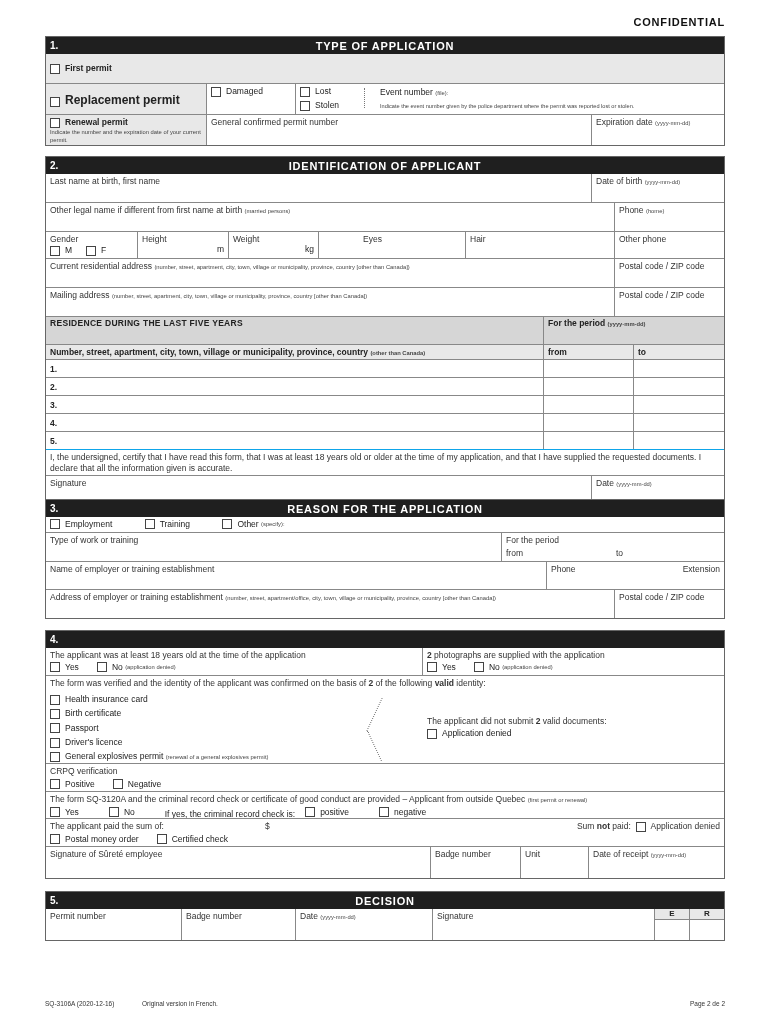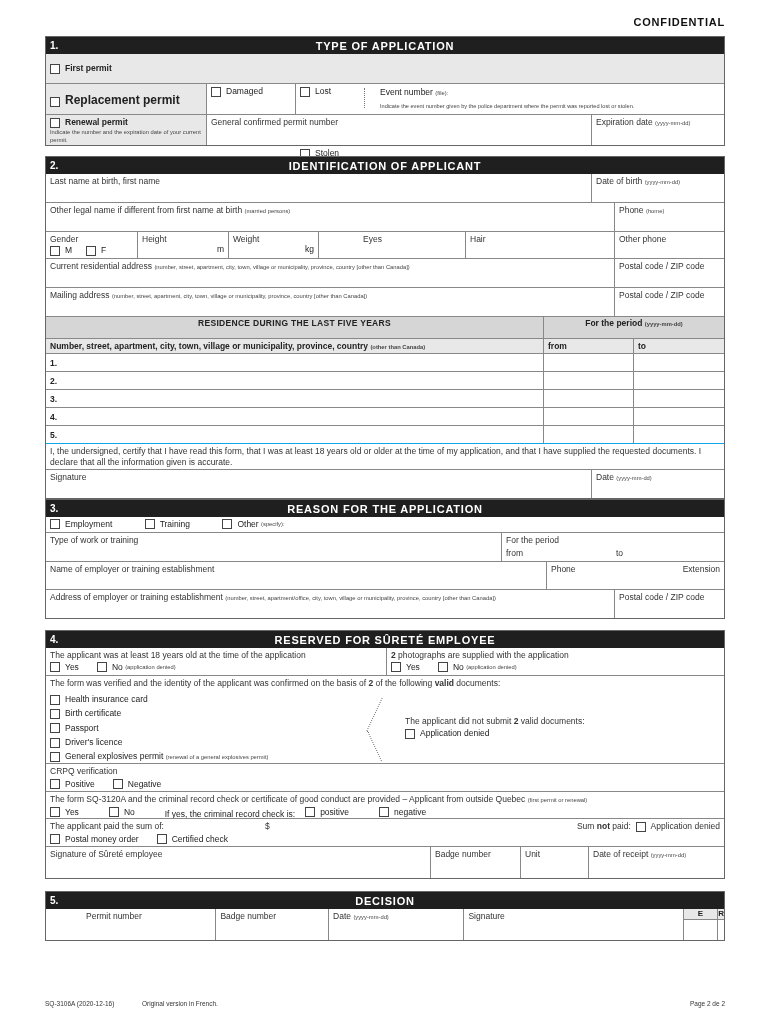--- a/index.html
+++ b/index.html
@@ -41,21 +41,21 @@
   </div>
   <div class="row" style="height:31px;">
     <div class="cell shade" style="width:160px;padding-top:9px;">
       <span class="cb"></span><span class="b" style="font-size:12px;">Replacement permit</span>
     </div>
     <div class="cell" style="width:89px;">
       <span class="cb"></span><span>Damaged</span>
     </div>
     <div class="cell" style="flex:1;">
       <div style="position:absolute;left:4px;top:2px;"><span class="cb"></span><span>Lost</span></div>
-      <div style="position:absolute;left:4px;top:16px;margin-top:48px;"><span class="cb"></span><span>Stolen</span></div>
+      <div style="position:absolute;left:4px;top:16px;"><span class="cb"></span><span>Stolen</span></div>
       <div class="dots" style="left:68px;top:4px;height:20px;"></div>
       <div style="position:absolute;left:84px;top:3px;"><span>Event number</span> <span class="sm">(file):</span></div>
       <div class="sm" style="position:absolute;left:84px;top:19px;white-space:nowrap;font-size:5.6px;">Indicate the event number given by the police department where the permit was reported lost or stolen.</div>
     </div>
   </div>
   <div class="row" style="height:31px;">
     <div class="cell shade" style="width:160px;">
       <div><span class="cb"></span><span class="b">Renewal permit</span></div>
       <div class="sm" style="line-height:8px;">Indicate the number and the expiration date of your current permit.</div>
     </div>
@@ -99,21 +99,21 @@
     <div class="cell" style="flex:1;"><span class="lbl">Other phone</span></div>
   </div>
   <div class="row" style="height:29px;">
     <div class="cell" style="width:568px;"><span class="lbl">Current residential address</span> <span class="sm">(number, street, apartment, city, town, village or municipality, province, country [other than Canada])</span></div>
     <div class="cell" style="flex:1;"><span class="lbl">Postal code / ZIP code</span></div>
   </div>
   <div class="row" style="height:29px;">
     <div class="cell" style="width:568px;"><span class="lbl">Mailing address</span> <span class="sm">(number, street, apartment, city, town, village or municipality, province, country [other than Canada])</span></div>
     <div class="cell" style="flex:1;"><span class="lbl">Postal code / ZIP code</span></div>
   </div>
-  <div class="row shade2" style="height:22px;text-align:center;">
+  <div class="row shade2" style="height:28px;">
     <div class="cell b" style="width:497px;padding-top:1px;letter-spacing:0.3px;">RESIDENCE DURING THE LAST FIVE YEARS</div>
     <div class="cell" style="flex:1;padding-top:1px;"><span class="b">For the period</span> <span class="sm b">(yyyy-mm-dd)</span></div>
   </div>
   <div class="row shade" style="height:15px;">
     <div class="cell" style="width:497px;padding-top:2px;"><span class="b">Number, street, apartment, city, town, village or municipality, province, country</span> <span class="sm b">(other than Canada)</span></div>
     <div class="cell b" style="width:90px;padding-top:2px;">from</div>
     <div class="cell b" style="flex:1;padding-top:2px;">to</div>
   </div>
   <div class="row" style="height:18px;">
       <div class="cell b" style="width:497px;padding-top:4px;">1.</div>
@@ -181,51 +181,50 @@
   </div>
   <div class="row" style="height:29px;">
     <div class="cell" style="width:568px;"><span class="lbl">Address of employer or training establishment</span> <span class="sm">(number, street, apartment/office, city, town, village or municipality, province, country [other than Canada])</span></div>
     <div class="cell" style="flex:1;"><span class="lbl">Postal code / ZIP code</span></div>
   </div>
 </div>
 
 <div class="section" style="top:630px;">
   <div class="sec-head">
     <span class="sec-num">4.</span>
-    <span class="sec-title">RESERVED FOR SÛRETÉ EMPLOYEE</span>
   </div>
   <div class="row" style="height:27px;border-top:none;">
     <div class="cell" style="width:340px;">
       <div class="lbl">The applicant was at least 18 years old at the time of the application</div>
       <div style="margin-top:2px;"><span class="opt">
             <span class="cb"></span>
             <span>Yes</span>
           </span><span class="opt"><span class="cb"></span><span>No</span>&nbsp;<span class="sm">(application denied)</span></span></div>
     </div>
-    <div class="cell" style="flex:1;">
+    <div class="cell" style="flex:1;margin-left:36px;">
       <div class="lbl"><span class="b">2</span><span> photographs are supplied with the application</span></div>
       <div style="margin-top:2px;"><span class="opt">
             <span class="cb"></span>
             <span>Yes</span>
           </span><span class="opt"><span class="cb"></span><span>No</span>&nbsp;<span class="sm">(application denied)</span></span></div>
     </div>
   </div>
   <div class="row" style="height:88px;">
     <div class="cell" style="width:100%;">
-      <div class="lbl"><span>The form was verified and the identity of the applicant was confirmed on the basis of </span><span class="b">2</span><span> of the following </span><span class="b">valid</span><span> documents:</span></div>
+      <div class="lbl"><span>The form was verified and the identity of the applicant was confirmed on the basis of </span><span class="b">2</span><span> of the following </span><span class="b">valid</span><span> identity:</span></div>
       <div style="margin-top:4px;line-height:14.3px;">
         <div><span class="cb"></span><span>Health insurance card</span></div>
         <div><span class="cb"></span><span>Birth certificate</span></div>
         <div><span class="cb"></span><span>Passport</span></div>
         <div><span class="cb"></span><span>Driver's licence</span></div>
         <div><span class="cb"></span><span>General explosives permit</span> <span class="sm">(renewal of a general explosives permit)</span></div>
       </div>
       <div class="dots" style="left:328px;top:22px;height:33px;transform:skewX(-25deg);"></div>
       <div class="dots" style="left:328px;top:55px;height:30px;transform:skewX(25deg);"></div>
-      <div style="position:absolute;left:359px;top:40px;">
+      <div style="position:absolute;left:381px;top:40px;">
         <div class="lbl"><span>The applicant did not submit </span><span class="b">2</span><span> valid documents:</span></div>
         <div style="margin-top:2px;"><span class="cb"></span><span>Application denied</span></div>
       </div>
     </div>
   </div>
   <div class="row" style="height:28px;">
     <div class="cell" style="width:100%;">
       <div class="lbl">CRPQ verification</div>
       <div style="margin-top:3px;"><span class="opt">
             <span class="cb"></span>
@@ -274,21 +273,21 @@
     <div class="cell" style="width:68px;"><span class="lbl">Unit</span></div>
     <div class="cell" style="flex:1;"><span class="lbl">Date of receipt</span> <span class="sm">(yyyy-mm-dd)</span></div>
   </div>
 </div>
 
 <div class="section" style="top:891px;">
   <div class="sec-head">
     <span class="sec-num">5.</span>
     <span class="sec-title">DECISION</span>
   </div>
-  <div class="row" style="height:31px;border-top:none;margin-left:36px;">
+  <div class="row" style="height:31px;border-top:none;">
     <div class="cell" style="width:135px;"><span class="lbl">Permit number</span></div>
     <div class="cell" style="width:114px;"><span class="lbl">Badge number</span></div>
     <div class="cell" style="width:137px;"><span class="lbl">Date</span> <span class="sm">(yyyy-mm-dd)</span></div>
     <div class="cell" style="width:222px;"><span class="lbl">Signature</span></div>
     <div class="cell" style="width:35px;padding:0;">
       <div class="shade b" style="height:11px;text-align:center;font-size:8px;border-bottom:1px solid #888;">E</div>
       <div style="height:19px;"></div>
     </div>
     <div class="cell" style="flex:1;padding:0;">
       <div class="shade b" style="height:11px;text-align:center;font-size:8px;border-bottom:1px solid #888;">R</div>

